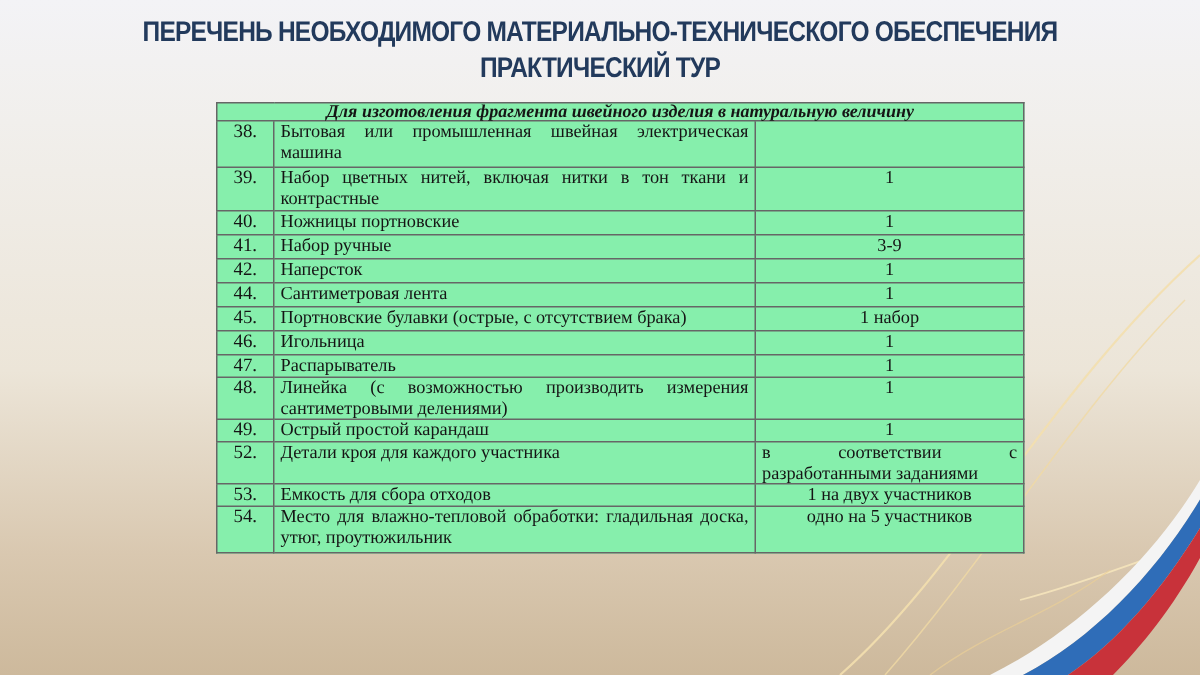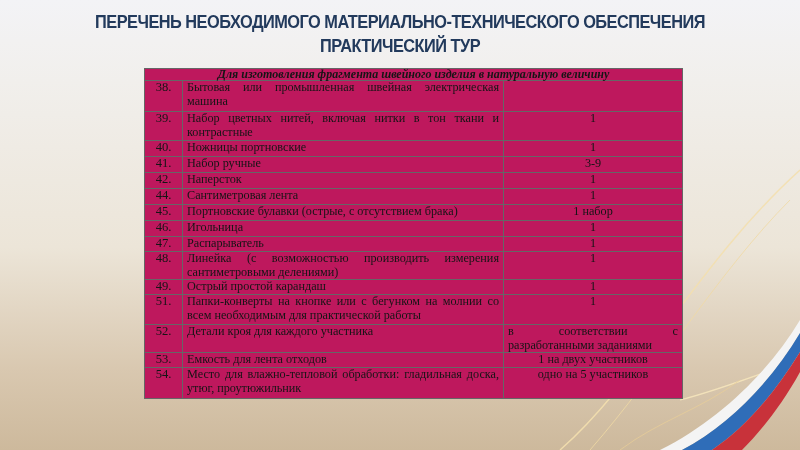--- a/index.html
+++ b/index.html
@@ -11,21 +11,21 @@
   .deco { position: absolute; left: 0; top: 0; width: 800px; height: 450px; z-index: 0; }
   .title {
     position: absolute; left: 0; top: 10px; width: 800px; text-align: center; z-index: 2;
     font-family: "Liberation Sans", sans-serif; font-weight: bold; color: #223a5c;
     font-size: 19px; line-height: 24px; letter-spacing: -0.6px;
     transform: scaleX(0.86); transform-origin: center top;
   }
   .title div { white-space: nowrap; }
   table.doc {
     position: absolute; left: 144px; top: 68px; width: 538px; z-index: 2;
-    border-collapse: collapse; background: #be185d; table-layout: fixed;
+    border-collapse: collapse; background: #86efac; table-layout: fixed;
     font-size: 12.2px; line-height: 13.5px; color: #151515;
   }
   table.doc td { border: 1px solid #666; padding: 0 4px; vertical-align: top; }
   col.c-num { width: 38px; }
   col.c-name { width: 321px; }
   col.c-qty { width: 179px; }
   td.hdr { font-weight: bold; font-style: italic; text-align: center; height: 11px; line-height: 11px; font-size: 12px; }
   td.num { padding-left: 5px; font-size: 12.6px; text-align: center; }
   td.name { text-align: justify; }
   td.qty { text-align: center; }
@@ -110,40 +110,35 @@
     <tr style="height:28px">
       <td class="num">48.</td>
       <td class="name">Линейка (с возможностью производить измерения сантиметровыми делениями)</td>
       <td class="qty">1</td>
     </tr>
     <tr style="height:15px">
       <td class="num">49.</td>
       <td class="name">Острый простой карандаш</td>
       <td class="qty">1</td>
     </tr>
-    <tr style="height:30px">
-      <td class="num">51.</td>
-      <td class="name">Папки-конверты на кнопке или с бегунком на молнии со всем необходимым для практической работы</td>
-      <td class="qty">1</td>
-    </tr>
     <tr style="height:28px">
       <td class="num">52.</td>
       <td class="name">Детали кроя для каждого участника</td>
       <td class="qty just">
         <div class="just-line">
           <span>в</span>
           <span>соответствии</span>
           <span>с</span>
         </div>
         <div>разработанными заданиями</div>
       </td>
     </tr>
     <tr style="height:15px">
       <td class="num">53.</td>
-      <td class="name">Емкость для лента отходов</td>
+      <td class="name">Емкость для сбора отходов</td>
       <td class="qty">1 на двух участников</td>
     </tr>
     <tr style="height:31px">
       <td class="num">54.</td>
       <td class="name">Место для влажно-тепловой обработки: гладильная доска, утюг, проутюжильник</td>
       <td class="qty">одно на 5 участников</td>
     </tr>
   </tbody>
 </table>
 

